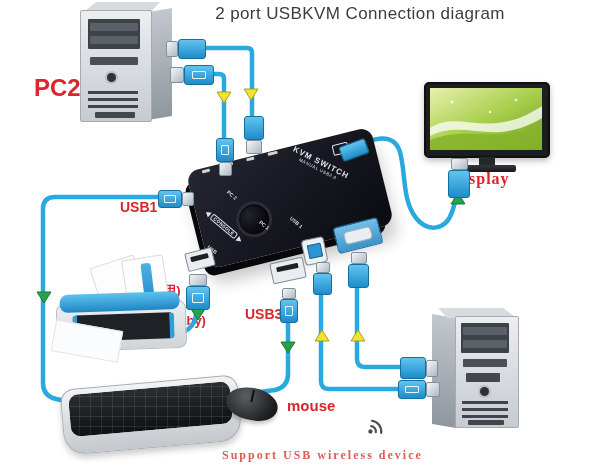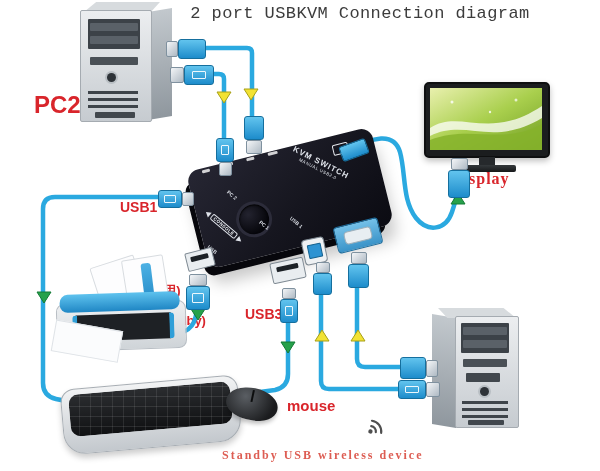--- a/index.html
+++ b/index.html
@@ -1,22 +1,22 @@
 <!DOCTYPE html>
 <html style="--cable: #2aa9e0; --label-red: #d9252b; --arrow-yellow: #f2e233; --arrow-green: #27a14b; --kvm-body: #16161f;"><head>
 <meta charset="utf-8">
 <style>
   html,body{margin:0;padding:0;background:#fff;}
   .stage{position:relative;width:600px;height:471px;background:#fff;overflow:hidden;
          font-family:"Liberation Sans",sans-serif;}
   
   .title{position:absolute;left:175px;top:4px;width:370px;text-align:center;
-         font-size:17px;color:#3c3c3c;letter-spacing:.4px;font-family:Liberation Mono, monospace;}
+         font-size:17px;color:#3c3c3c;letter-spacing:.4px;}
   .red{position:absolute;color:var(--label-red,#d9252b);font-weight:bold;}
-  .lbl-pc2{left:34px;top:91px;font-size:24px;}
+  .lbl-pc2{left:34px;top:74px;font-size:24px;}
   .lbl-pc1{left:518px;top:388px;font-size:23px;}
   .lbl-display{left:451px;top:170px;font-size:16px;font-family:"Liberation Serif",serif;letter-spacing:1px;}
   .lbl-usb1{left:120px;top:199px;font-size:14px;}
   .lbl-usb2{left:146px;top:283px;font-size:13px;line-height:15px;}
   .lbl-usb3{left:245px;top:306px;font-size:14px;}
   .lbl-keyboard{left:132px;top:367px;font-size:15px;}
   .lbl-mouse{left:287px;top:397px;font-size:15px;}
   .lbl-footer{left:222px;top:448px;font-size:12px;font-family:"Liberation Serif",serif;
               letter-spacing:2px;color:#dd5d53;}
   
@@ -307,15 +307,15 @@
       <div class="vents" style="left:6px;top:84px;width:46px;height:18px;"></div>
       <div class="badge" style="left:12px;top:103px;width:36px;height:5px;"></div>
     </div>
   </div>
 
   <svg class="wifi" width="26" height="26" viewBox="0 0 24 24">
     <circle cx="5" cy="19" r="2" fill="#4f4f4f"></circle>
     <path d="M10 19 A5 5 0 0 0 5 14" fill="none" stroke="#4f4f4f" stroke-width="2" stroke-linecap="round"></path>
     <path d="M15 19 A10 10 0 0 0 5 9" fill="none" stroke="#4f4f4f" stroke-width="2" stroke-linecap="round"></path>
   </svg>
-  <div class="red lbl-footer">Standby USB wireless device</div>
+  <div class="red lbl-footer">Support USB wireless device</div>
 
 </div>
 
 </body></html>

